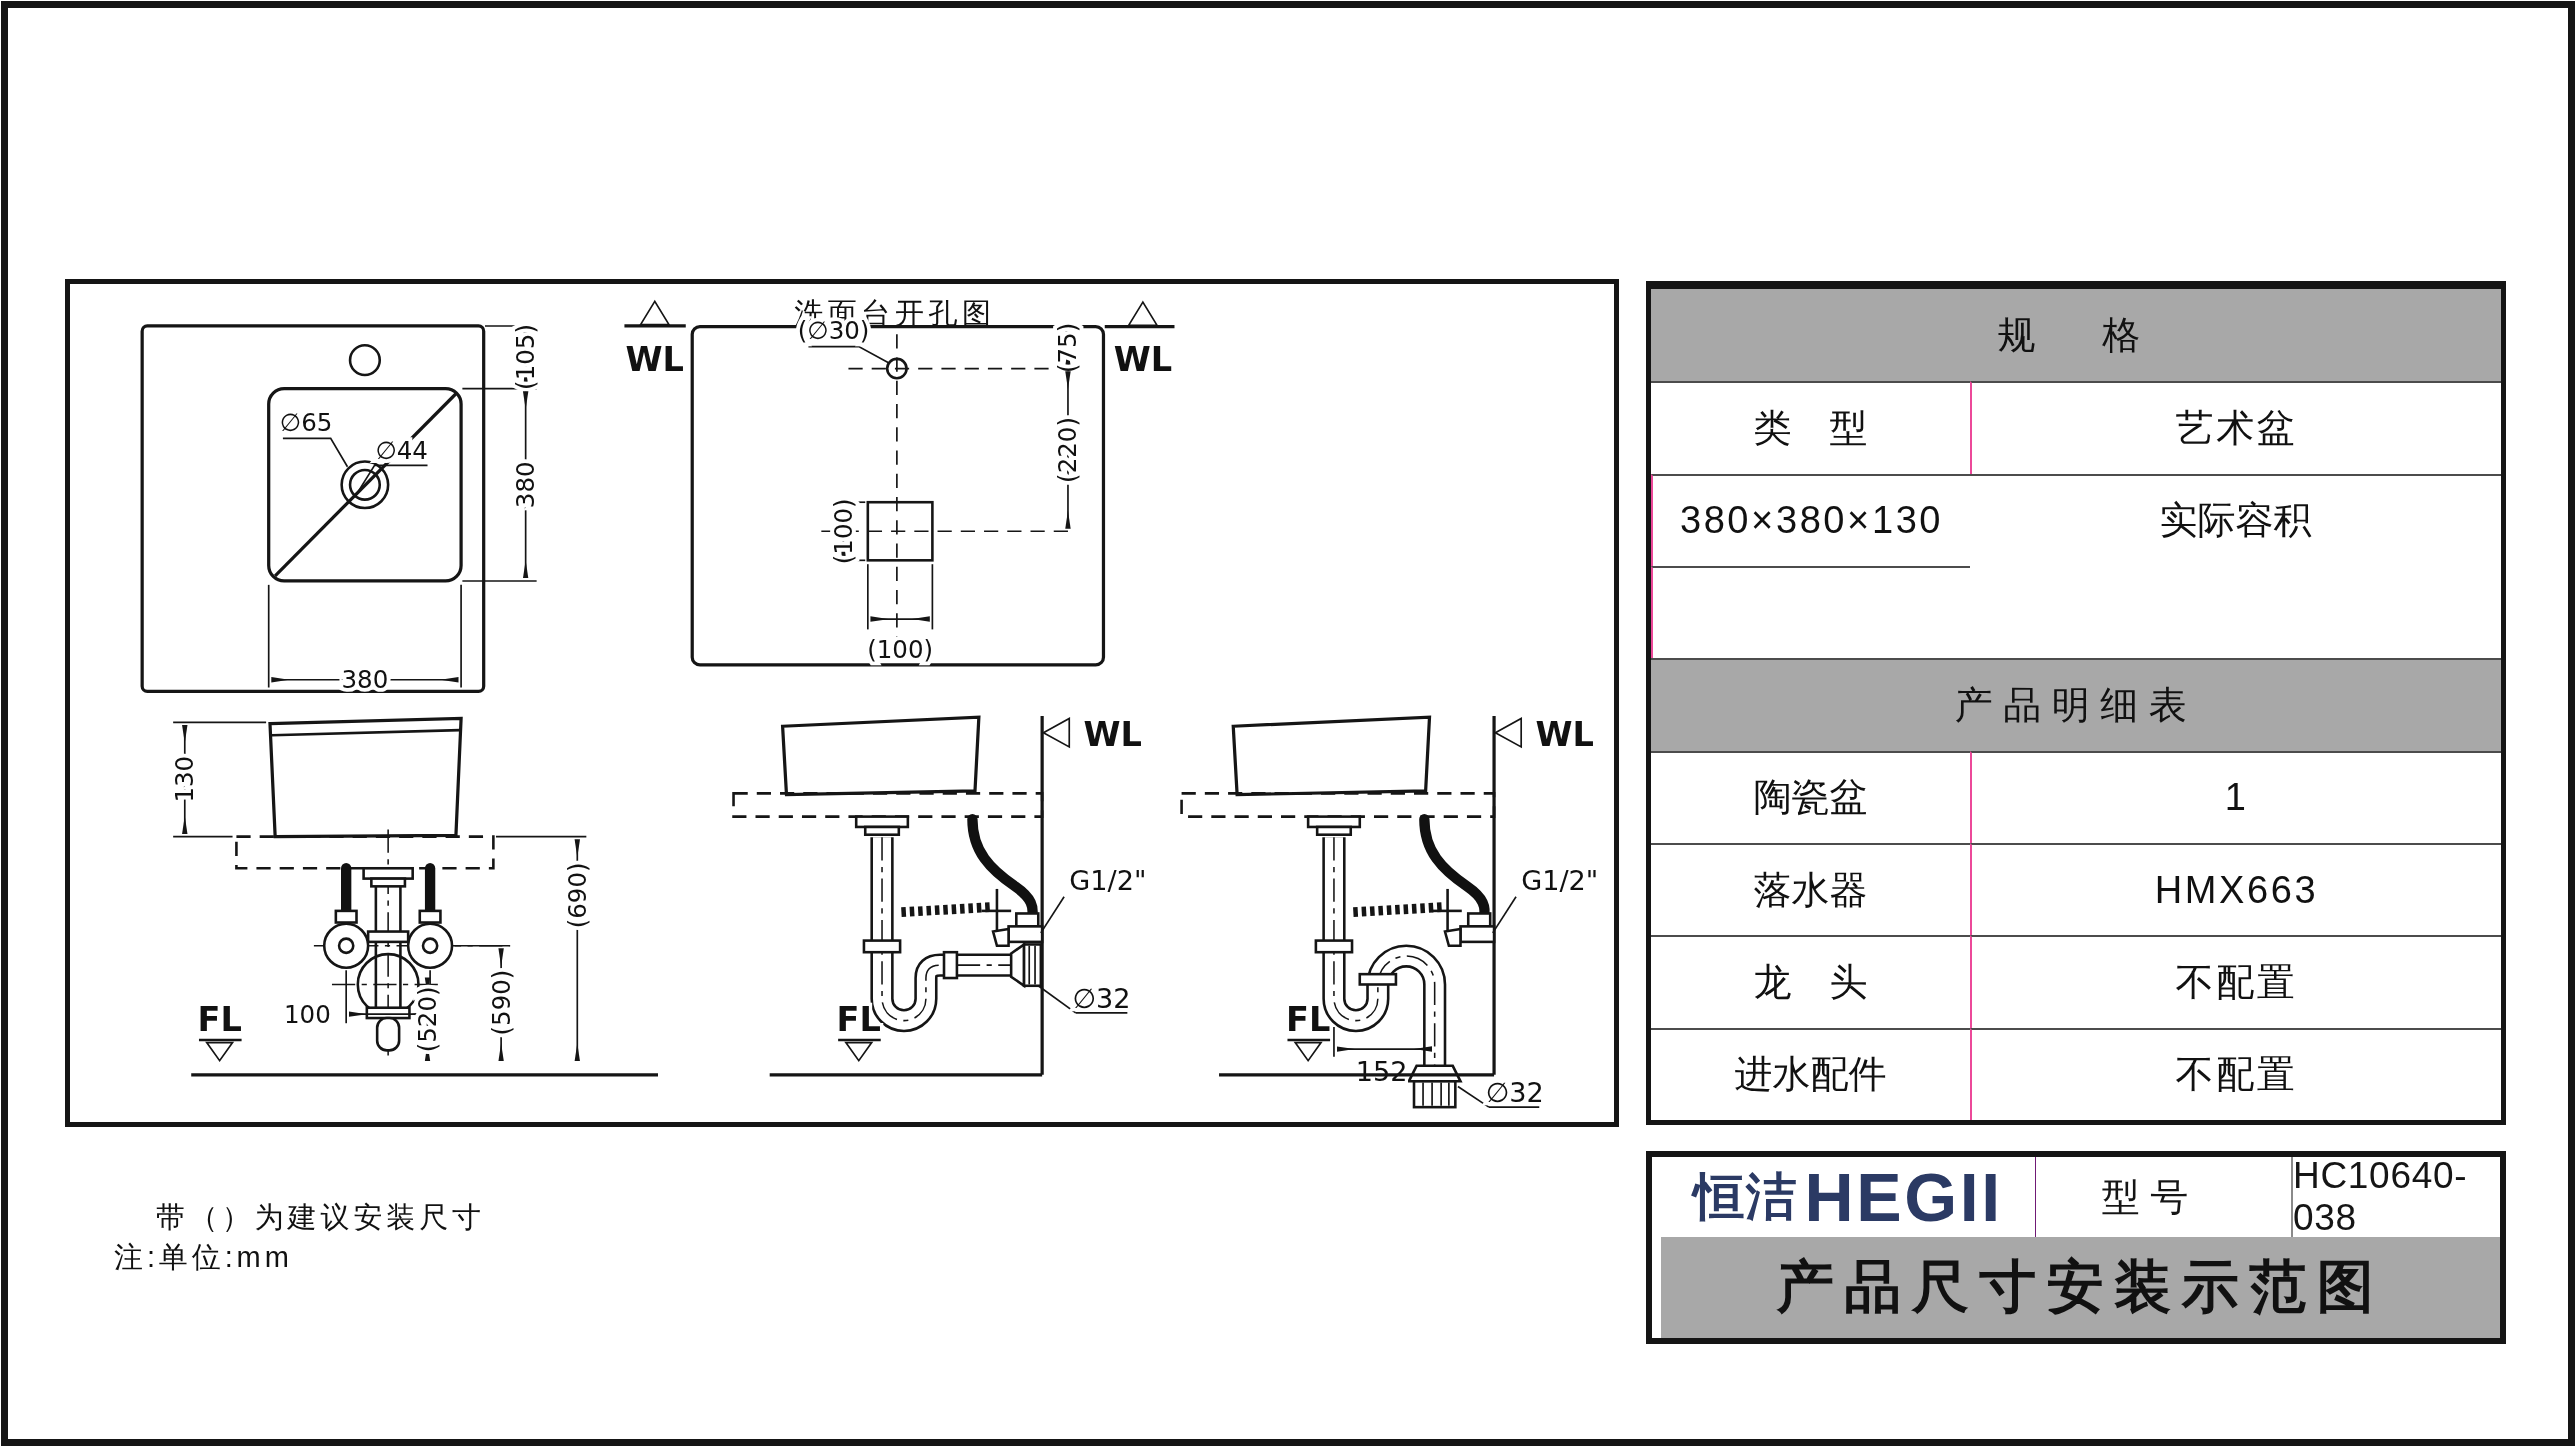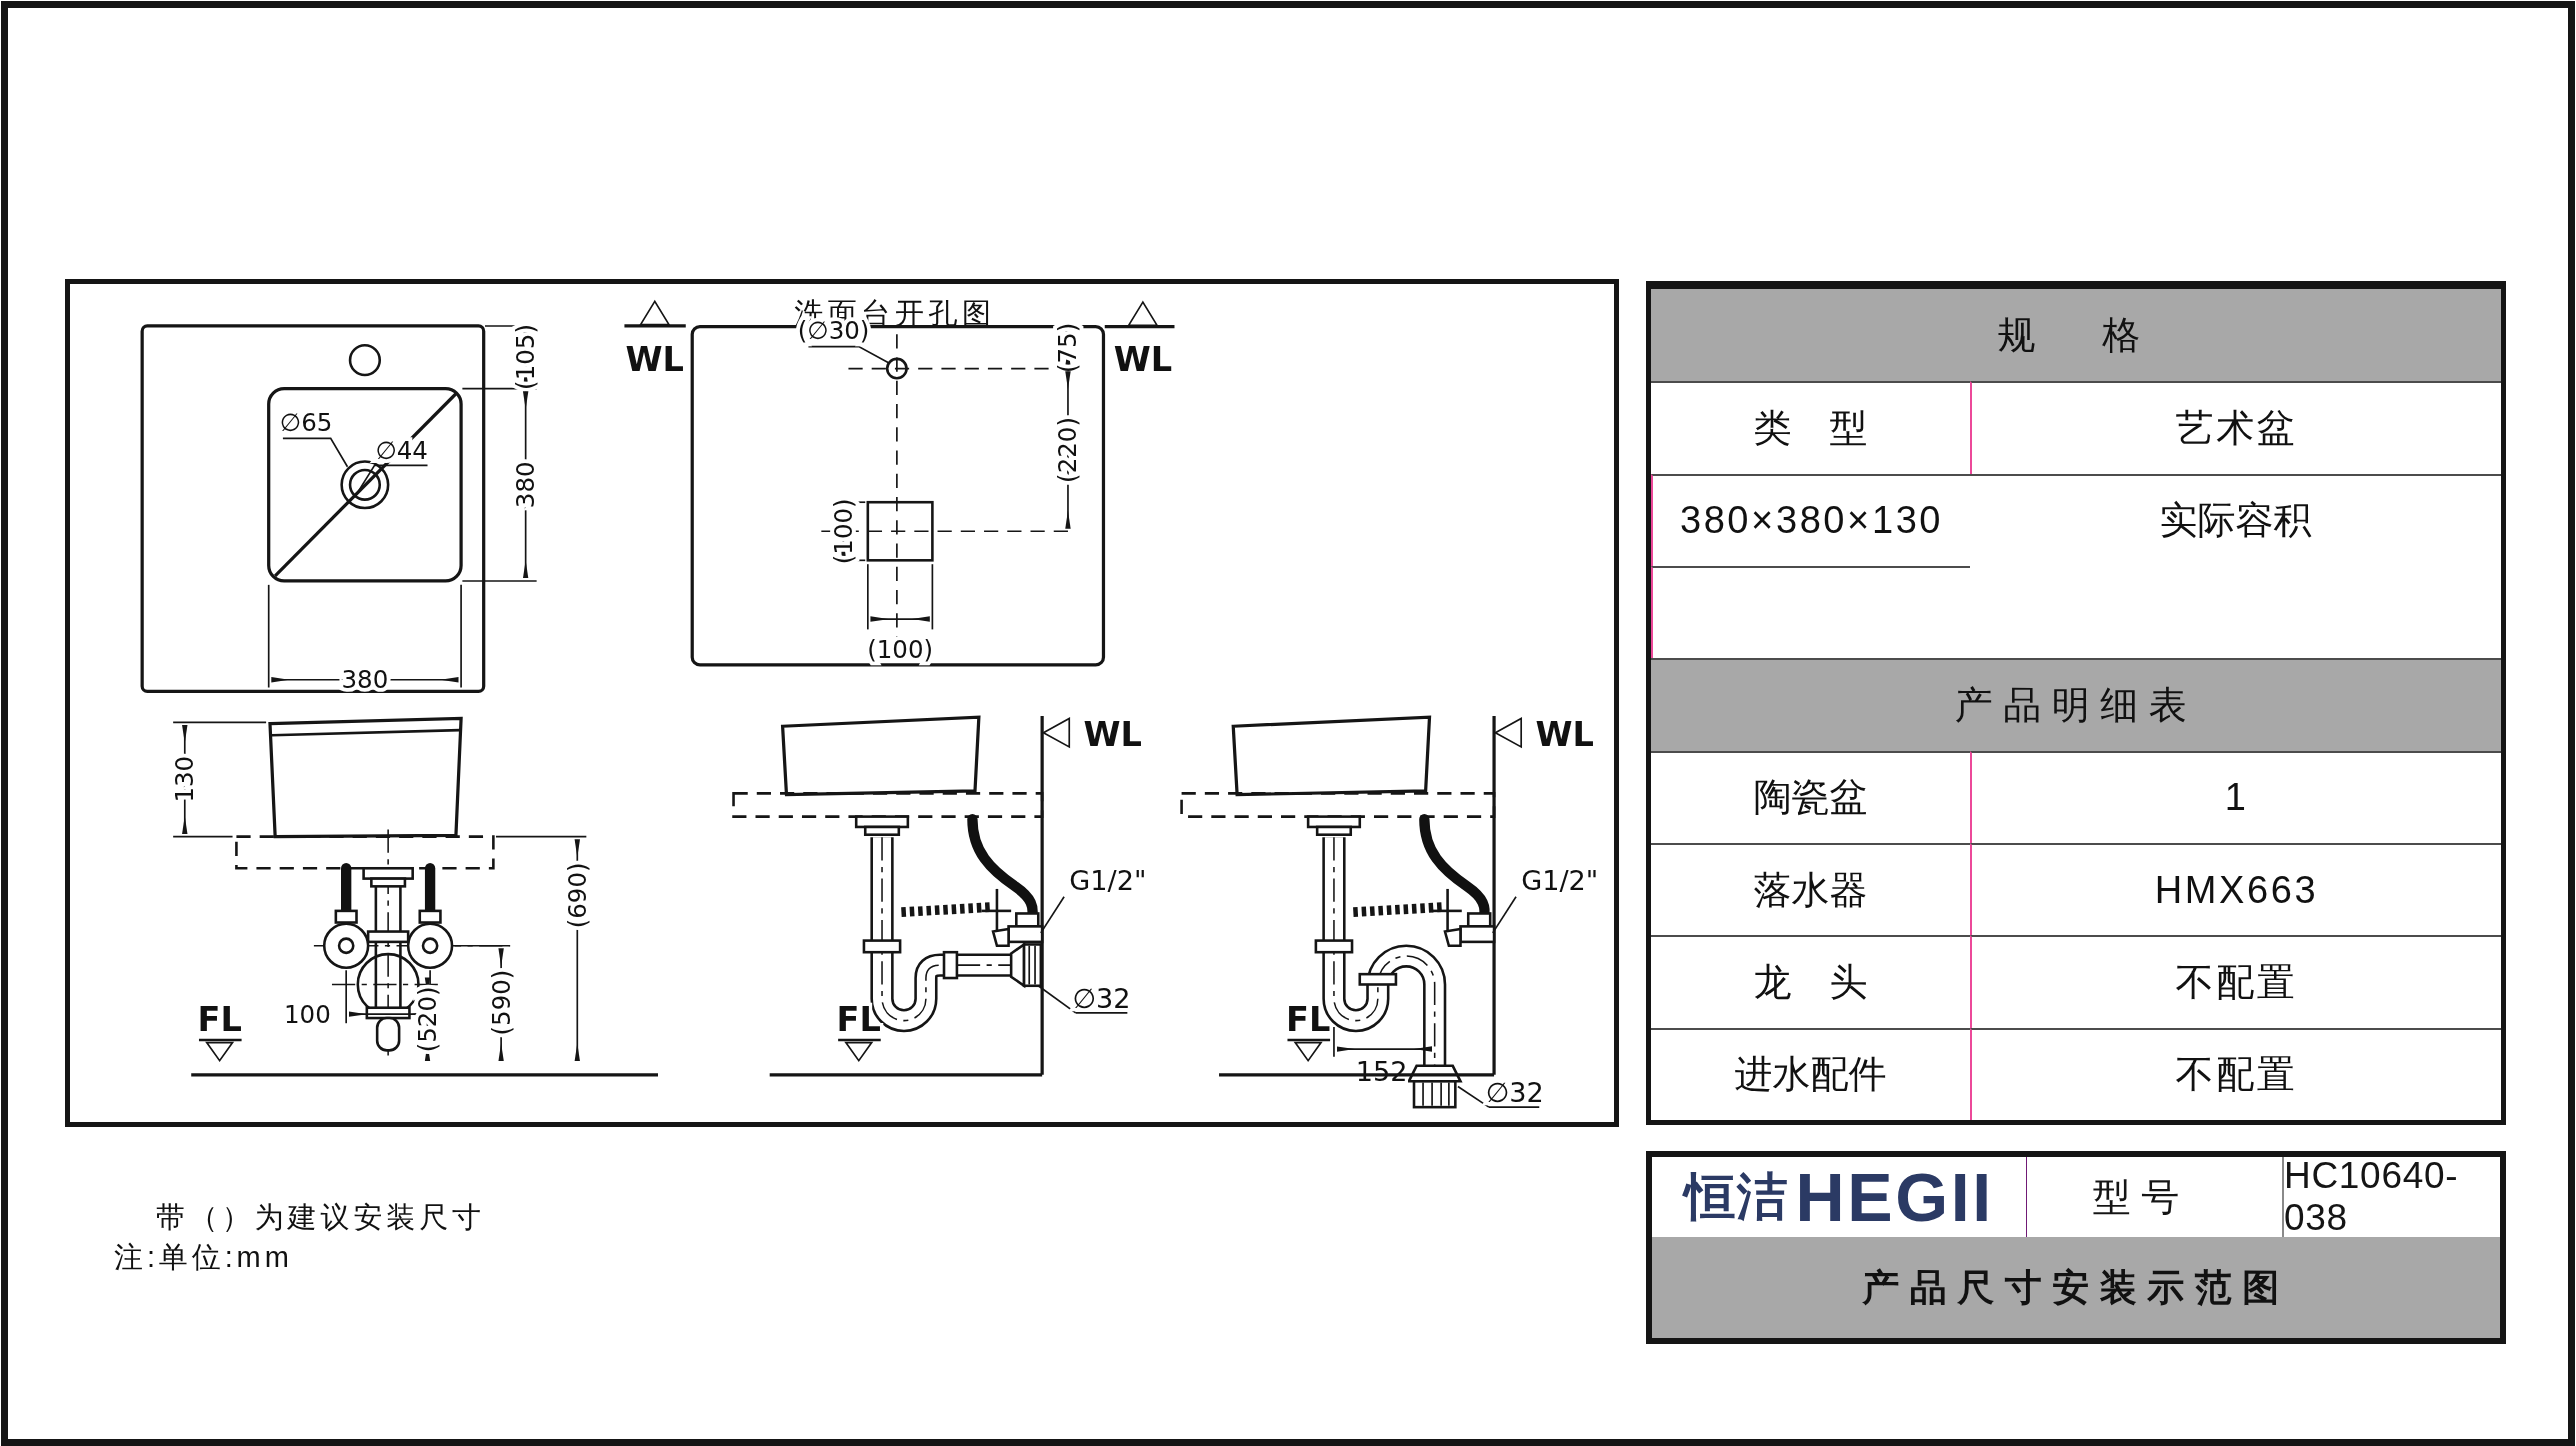--- a/index.html
+++ b/index.html
@@ -38,29 +38,29 @@
               font-size:38px;color:#111;background:#fff;}
   .spec-table .cell{display:flex;align-items:center;justify-content:center;}
   .spec-table .hrow{grid-column:1/3;background:var(--gray,#a8a8a8);border-top:2px solid #4c4c4c;
                     display:flex;align-items:center;justify-content:center;letter-spacing:10.5px;}
   .spec-table .hrow.first{border-top:none;letter-spacing:14.4px;}
   .spec-table .lbl-cell{border-top:2px solid #4c4c4c;}
   .spec-table .val-cell{border-top:2px solid #4c4c4c;border-left:2px solid #ec4899;letter-spacing:2.6px;}
 
   
   .title-block{position:absolute;left:1646px;top:1151px;width:860px;height:193px;border:6.5px solid #151515;
-               display:grid;grid-template-columns:374px 219px 1fr;grid-template-rows:80px 1fr;background:#fff;}
+               display:grid;grid-template-columns:374px 219px 1fr;grid-template-rows:80px 1fr;background:#fff;padding-left:9px;}
   .title-block .tcell{display:flex;align-items:center;justify-content:center;}
   .tb-logo{gap:6.5px;}
   .brand-cn{font-size:51px;font-weight:bold;color:var(--navy,#2b3a64);letter-spacing:1.3px;}
   .brand-en{font-size:68px;font-weight:bold;color:var(--navy,#2b3a64);letter-spacing:2.6px;}
   .tb-model-label{font-size:38px;border-left:1px solid #701a75;}
   .tb-model-value{font-size:37px;border-left:2px solid #8a8a8a;letter-spacing:0.7px;margin-left:37px;}
   .tb-title{grid-column:1/4;background:var(--gray,#a8a8a8);display:flex;align-items:center;justify-content:center;
-            font-size:37px;font-weight:bold;letter-spacing:10.5px;color:#111;}
+            font-size:57px;font-weight:bold;letter-spacing:10.5px;color:#111;}
 </style>
 </head>
 <body>
 
 <div id="stage">
   <div class="page-frame"></div>
 
   <div class="draw-box">
     <svg viewBox="100 427 2380 1298">
       <defs>

